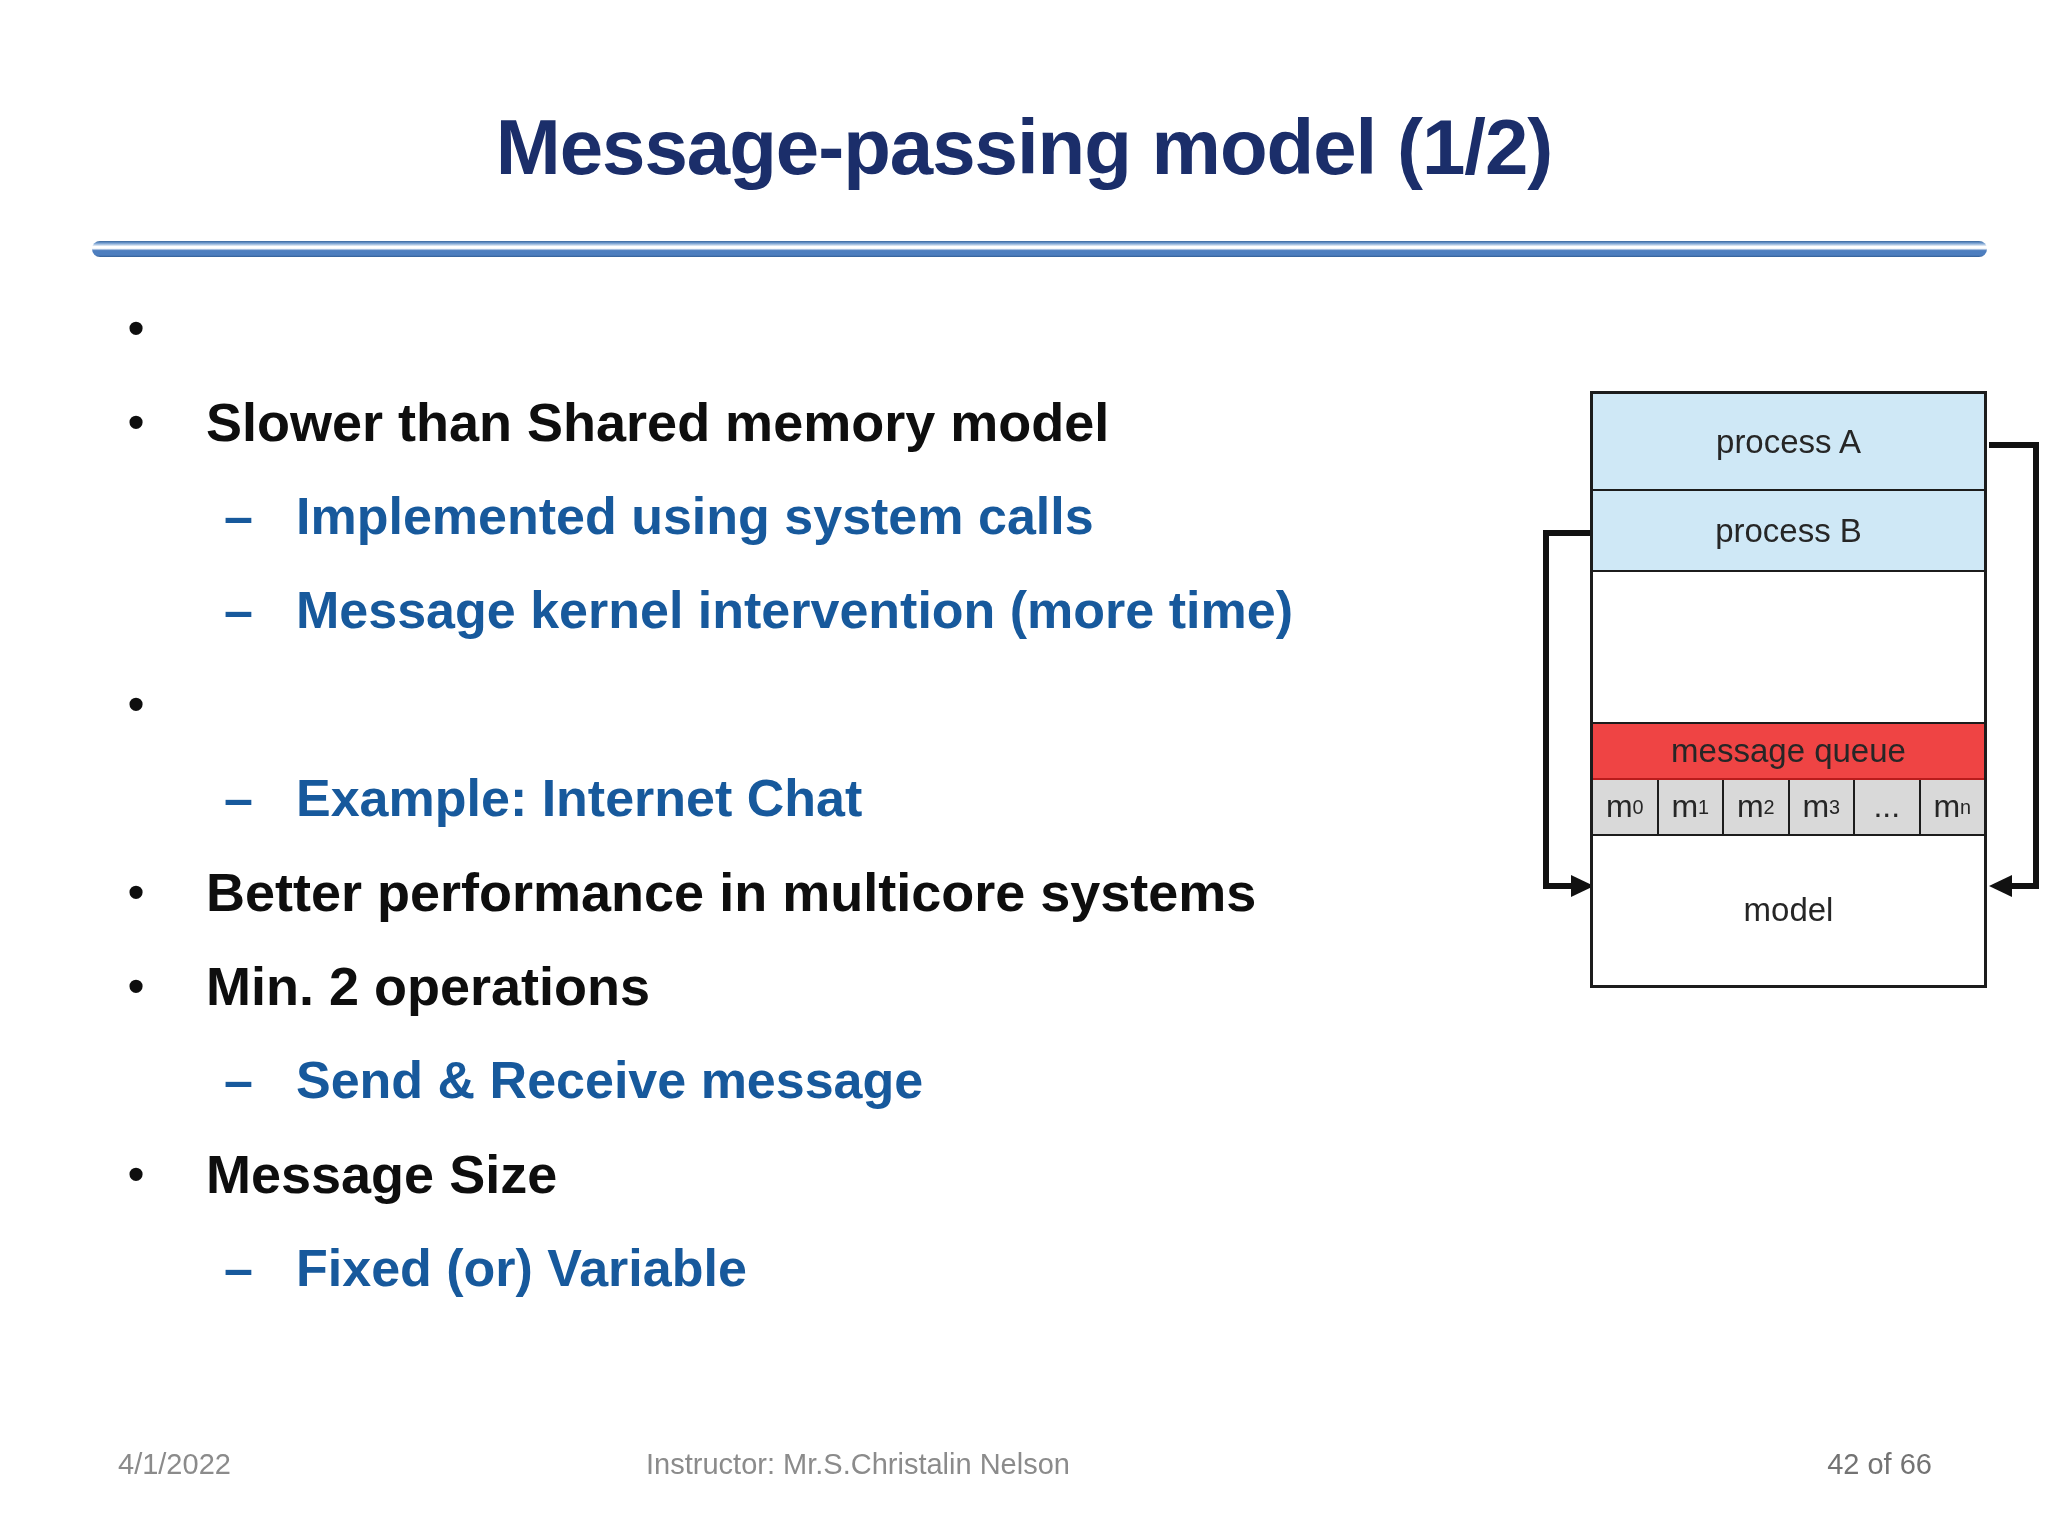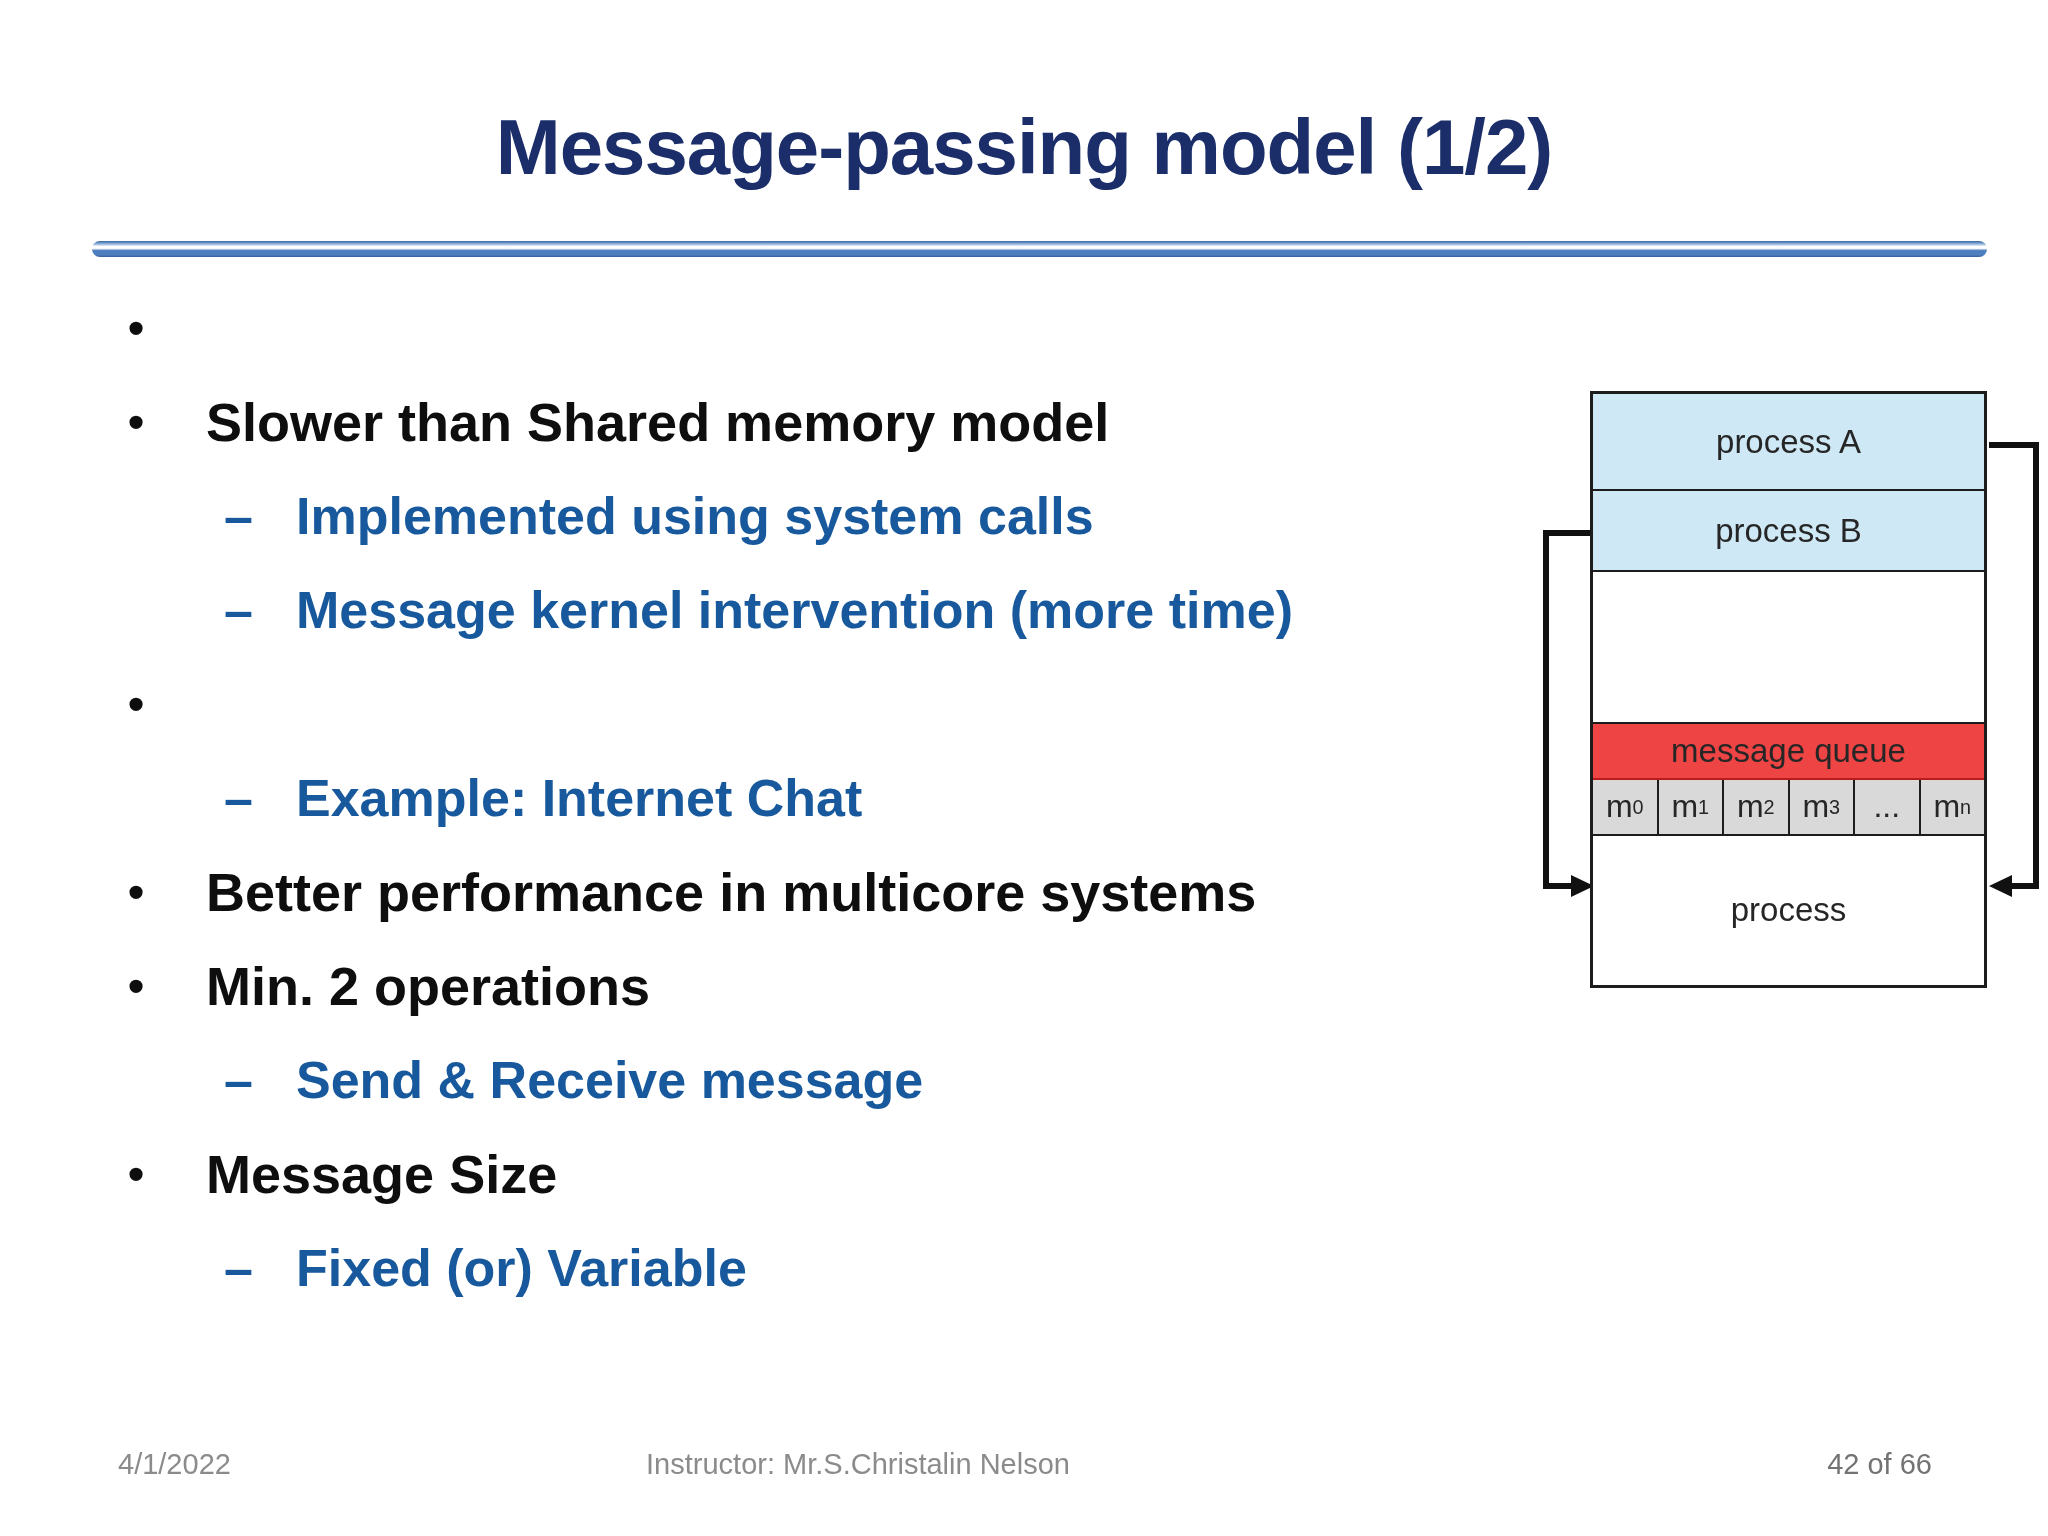--- a/index.html
+++ b/index.html
@@ -143,21 +143,21 @@
           </div>
         <div class="d-cell">
             <span>...</span>
             <sub></sub>
           </div>
         <div class="d-cell">
             <span>m</span>
             <sub>n</sub>
           </div>
       </div>
-      <div class="drow d-kernel">process</div>
+      <div class="drow d-kernel">model</div>
     </div>
   </div>
 
   <div class="footer-date">4/1/2022</div>
   <div class="footer-center">Instructor: Mr.S.Christalin Nelson</div>
   <div class="footer-page">42 of 66</div>
 
 </div>
 
 </body></html>

